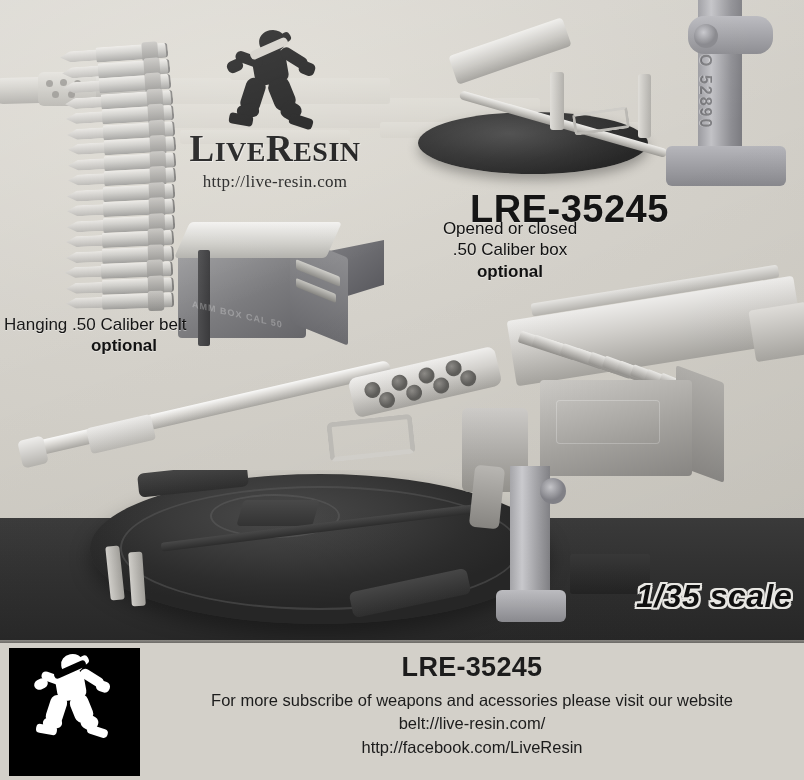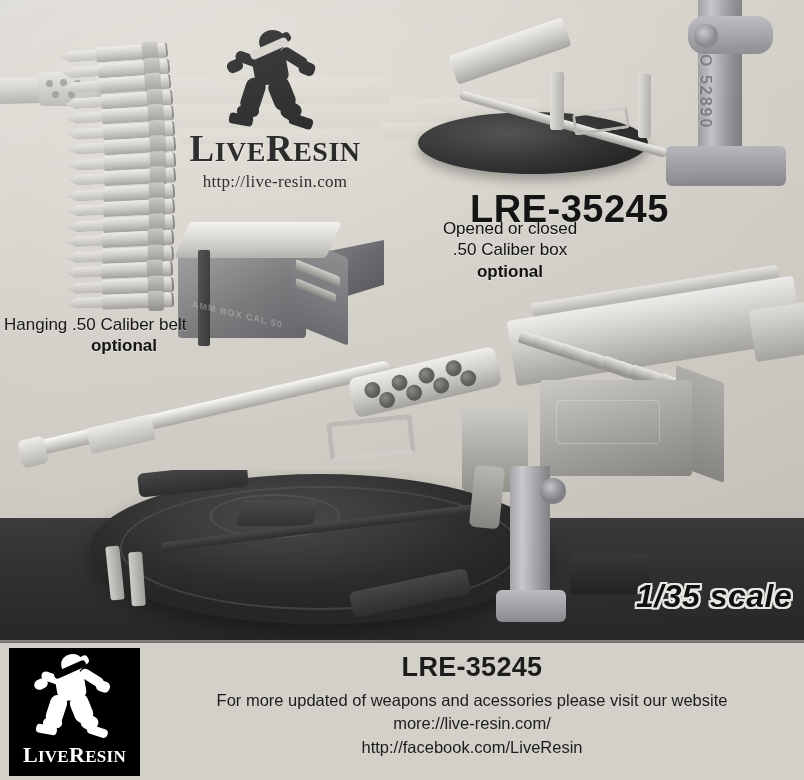--- a/index.html
+++ b/index.html
@@ -588,26 +588,23 @@
         <div class="sfig" style="left:54px;top:19px;width:26px;height:10px;border-radius:5px;transform:rotate(32deg);"></div>
         <div class="sfig" style="left:71px;top:27px;width:14px;height:11px;border-radius:5px;transform:rotate(20deg);"></div>
         <div class="sfig" style="left:23px;top:41px;width:17px;height:29px;border-radius:7px;transform:rotate(18deg);"></div>
         <div class="sfig" style="left:18px;top:63px;width:19px;height:12px;border-radius:5px;transform:rotate(-12deg);"></div>
         <div class="sfig" style="left:11px;top:71px;width:21px;height:9px;border-radius:4px;transform:rotate(10deg);"></div>
         <div class="sfig" style="left:47px;top:41px;width:19px;height:27px;border-radius:7px;transform:rotate(-22deg);"></div>
         <div class="sfig" style="left:56px;top:61px;width:17px;height:15px;border-radius:6px;transform:rotate(30deg);"></div>
         <div class="sfig" style="left:62px;top:73px;width:21px;height:9px;border-radius:4px;transform:rotate(18deg);"></div>
         <div class="sfig" style="left:28px;top:12px;width:34px;height:7px;border-radius:4px;transform:rotate(-24deg);background:#000;"></div>
       </div>
-      <div id="bl-word">
-        <span>L</span><span class="sm">IVE</span><span>R</span><span class="sm">ESIN</span>
-      </div>
     </div>
 
     <div id="banner-text">
       <div id="banner-part">LRE-35245</div>
-      <div class="banner-line">For more updated of weapons and acessories please visit our website</div>
-      <div class="banner-line">more://live-resin.com/</div>
+      <div class="banner-line">For more subscribe of weapons and acessories please visit our website</div>
+      <div class="banner-line">belt://live-resin.com/</div>
       <div class="banner-line">http://facebook.com/LiveResin</div>
     </div>
 
   </div>
 </div>
 
 </body></html>

